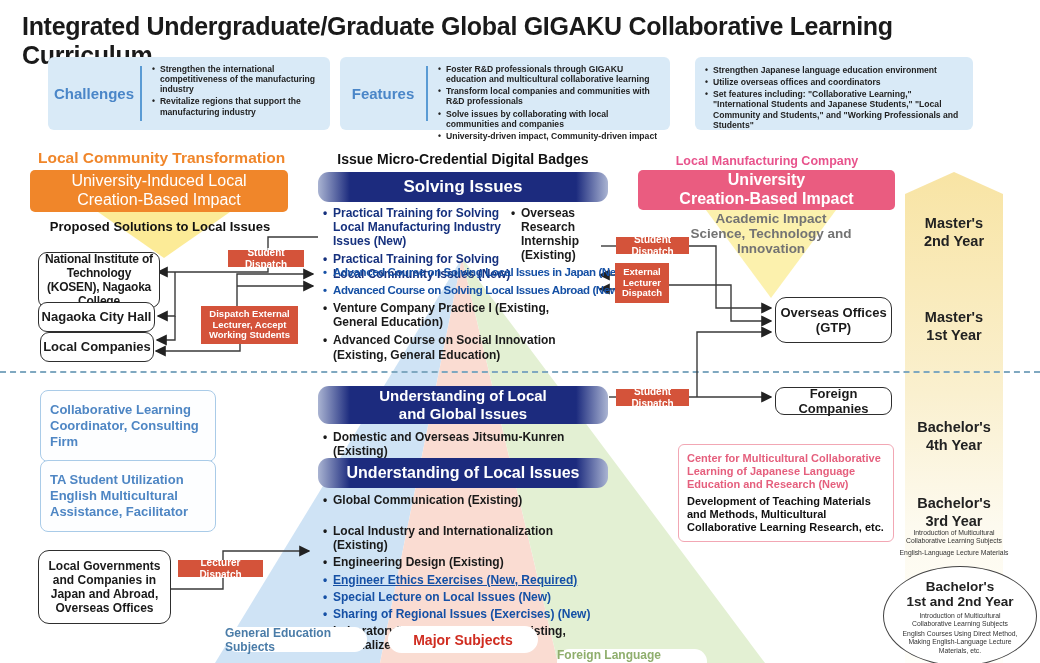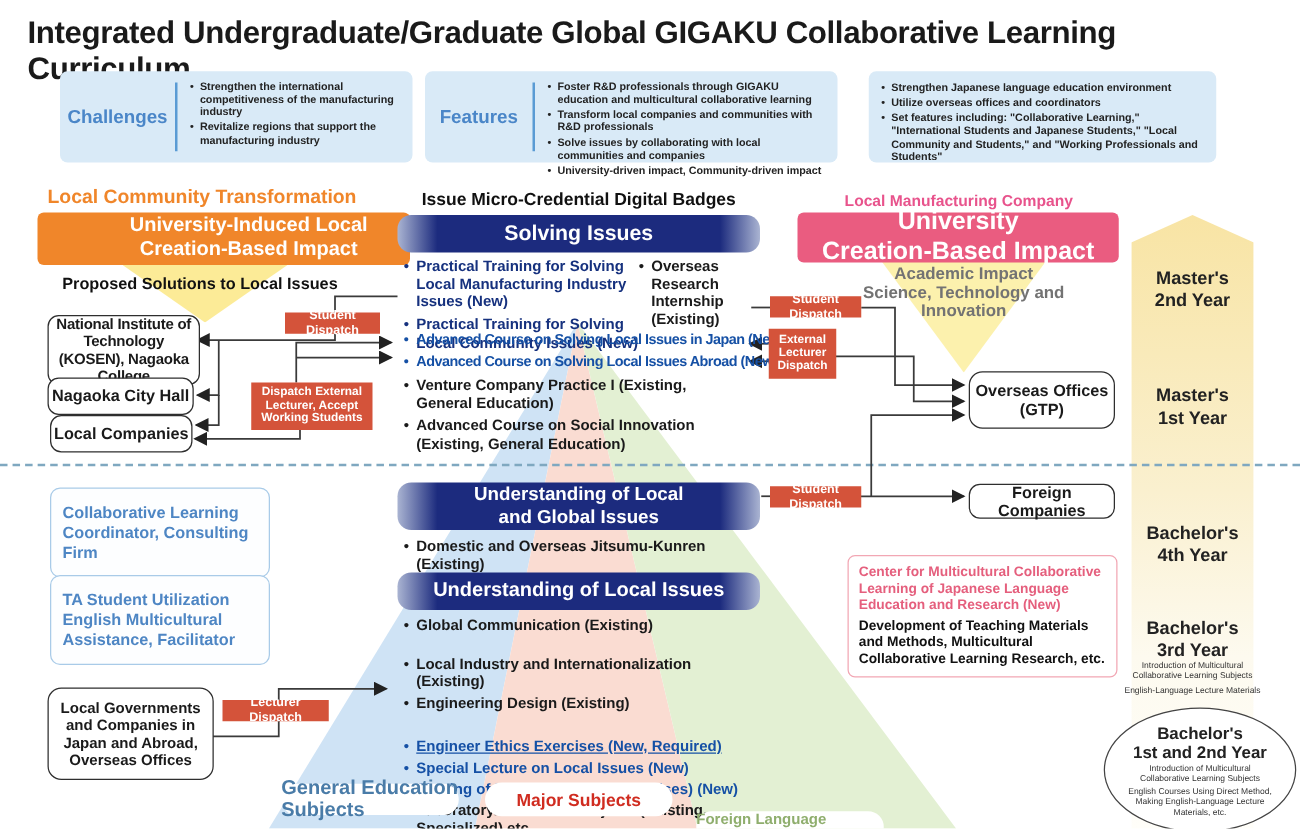--- a/index.html
+++ b/index.html
@@ -11,21 +11,21 @@
   
   .info{background:#d9eaf7;border-radius:6px;display:flex;align-items:stretch;}
   .info-label{color:#4a86c8;font-weight:bold;font-size:15px;display:flex;align-items:center;justify-content:center;flex:0 0 auto;}
   .info-div{width:2px;background:#5a9bd4;margin:9px 0;}
   .info-items{padding:7px 8px 6px 10px;font-size:8.6px;line-height:1.18;color:#222;}
   .i-item{position:relative;padding-left:8px;margin-bottom:2px;font-weight:600;}
   .i-item::before{content:"•";position:absolute;left:0;top:0;}
   
   .navy-banner{background:linear-gradient(90deg,#aab4d2 0,#1c2b7e 11%,#1c2b7e 89%,#aab4d2 100%);
                color:#fff;font-weight:bold;border-radius:11px;}
-  .orange-banner{background:#f0862a;border-radius:5px;color:#fff;font-weight:bold;padding-left:40px;}
+  .orange-banner{background:#f0862a;border-radius:5px;color:#fff;font-weight:normal;}
   .pink-banner{background:#ea5c80;border-radius:5px;color:#fff;font-weight:bold;}
   
   .c-item{position:relative;padding-left:11px;font-weight:600;font-size:12px;line-height:1.18;margin-bottom:4px;}
   .c-item::before{content:"•";position:absolute;left:1px;top:0;}
   .navy{color:#16317e;} .blue{color:#1550a5;} .blk{color:#1a1a1a;}
   .und{text-decoration:underline;}
   .nowrap{white-space:nowrap;letter-spacing:-0.4px;font-size:11.5px;}
   
   .wbox{background:#fff;border:1.5px solid #2e2e2e;border-radius:9px;font-weight:600;
         display:flex;align-items:center;justify-content:center;text-align:center;line-height:1.18;}
@@ -115,21 +115,21 @@
     </div>
   </div>
 
   <div class="abs" style="left:38px;top:149px;font-size:15.5px;font-weight:bold;color:#f0862a;z-index:3;">Local Community Transformation</div>
   <div class="abs" style="left:318px;top:151px;width:290px;text-align:center;font-size:14px;font-weight:600;color:#111;z-index:3;">Issue Micro-Credential Digital Badges</div>
   <div class="abs" style="left:634px;top:154px;width:266px;text-align:center;font-size:12.5px;font-weight:700;color:#e8538c;z-index:3;">Local Manufacturing Company Transformation</div>
 
   <div class="abs orange-banner ctr pre" style="left:30px;top:170px;width:258px;height:42px;font-size:16px;line-height:1.18;z-index:3;">University-Induced Local
 Creation-Based Impact</div>
   <div class="abs navy-banner ctr" style="left:318px;top:172px;width:290px;height:30px;font-size:17px;z-index:3;">Solving Issues</div>
-  <div class="abs pink-banner ctr pre" style="left:638px;top:170px;width:257px;height:40px;font-size:20px;line-height:1.18;z-index:3;">University
+  <div class="abs pink-banner ctr pre" style="left:638px;top:170px;width:257px;height:40px;font-size:16px;line-height:1.18;z-index:3;">University
 Creation-Based Impact</div>
 
   <div class="abs" style="left:40px;top:219px;width:240px;text-align:center;font-size:13px;font-weight:600;color:#111;z-index:3;">Proposed Solutions to Local Issues</div>
   <div class="abs pre" style="left:688px;top:211px;width:166px;text-align:center;font-size:13.5px;font-weight:600;color:#737373;z-index:3;">Academic Impact
 Science, Technology and
 Innovation</div>
 
   <div class="abs wbox" style="left:38px;top:252px;width:116px;height:54px;font-size:12px;letter-spacing:-0.2px;padding:0 2px;z-index:3;">National Institute of Technology (KOSEN), Nagaoka College</div>
   <div class="abs wbox" style="left:38px;top:302px;width:115px;height:28px;font-size:13px;z-index:3;">Nagaoka City Hall</div>
   <div class="abs wbox" style="left:40px;top:332px;width:112px;height:28px;font-size:13px;z-index:3;">Local Companies</div>
@@ -156,21 +156,21 @@
   <div class="abs navy-banner ctr pre" style="left:318px;top:386px;width:290px;height:38px;font-size:15px;line-height:1.2;z-index:3;">Understanding of Local
 and Global Issues</div>
   <div class="abs" style="left:322px;top:430px;width:290px;z-index:3;">
     <div class="c-item blk">Domestic and Overseas Jitsumu-Kunren (Existing)</div>
   </div>
 
   <div class="abs navy-banner ctr" style="left:318px;top:458px;width:290px;height:30px;font-size:16px;z-index:3;">Understanding of Local Issues</div>
   <div class="abs" style="left:322px;top:493px;width:288px;z-index:3;">
     <div class="c-item blk" style="margin-bottom:17px;">Global Communication (Existing)</div>
     <div class="c-item blk" style="margin-bottom:3px;">Local Industry and Internationalization (Existing)</div>
-    <div class="c-item blk" style="margin-bottom:20px;">Engineering Design (Existing)</div>
+    <div class="c-item blk" style="margin-bottom:3px;">Engineering Design (Existing)</div>
     <div class="c-item blue und" style="margin-bottom:3px;">Engineer Ethics Exercises (New, Required)</div>
     <div class="c-item blue" style="margin-bottom:3px;">Special Lecture on Local Issues (New)</div>
     <div class="c-item blue" style="margin-bottom:3px;">Sharing of Regional Issues (Exercises) (New)</div>
     <div class="c-item blk" style="width:240px;">Laboratory/Exercises Subjects (Existing, Specialized) etc.</div>
   </div>
 
   <div class="abs wbox pre" style="left:775px;top:297px;width:115px;height:44px;font-size:13px;border-radius:11px;z-index:3;">Overseas Offices
 (GTP)</div>
   <div class="abs wbox" style="left:775px;top:387px;width:115px;height:26px;font-size:13px;z-index:3;">Foreign Companies</div>
 
@@ -207,17 +207,17 @@
               border-radius:50%;z-index:5;display:flex;flex-direction:column;align-items:center;justify-content:center;padding-top:2px;">
     <div class="year pre" style="font-size:13.5px;line-height:1.15;">Bachelor's
 1st and 2nd Year</div>
     <div class="tiny pre" style="margin-top:2px;">Introduction of Multicultural
 Collaborative Learning Subjects</div>
     <div class="tiny pre" style="margin-top:1px;">English Courses Using Direct Method,
 Making English-Language Lecture
 Materials, etc.</div>
   </div>
 
-  <div class="abs pill" style="left:225px;top:627px;width:142px;height:25px;font-size:16px;color:#4a7ca8;z-index:3;">General Education Subjects</div>
+  <div class="abs pill" style="left:225px;top:627px;width:142px;height:25px;font-size:12px;color:#4a7ca8;z-index:3;">General Education Subjects</div>
   <div class="abs pill" style="left:388px;top:626px;width:150px;height:27px;font-size:14px;font-weight:bold;color:#d02c20;z-index:3;">Major Subjects</div>
   <div class="abs pill" style="left:557px;top:649px;width:150px;height:25px;font-size:12px;color:#8fae6d;z-index:3;">Foreign Language Subjects</div>
 
 </div>
 
 </body></html>

